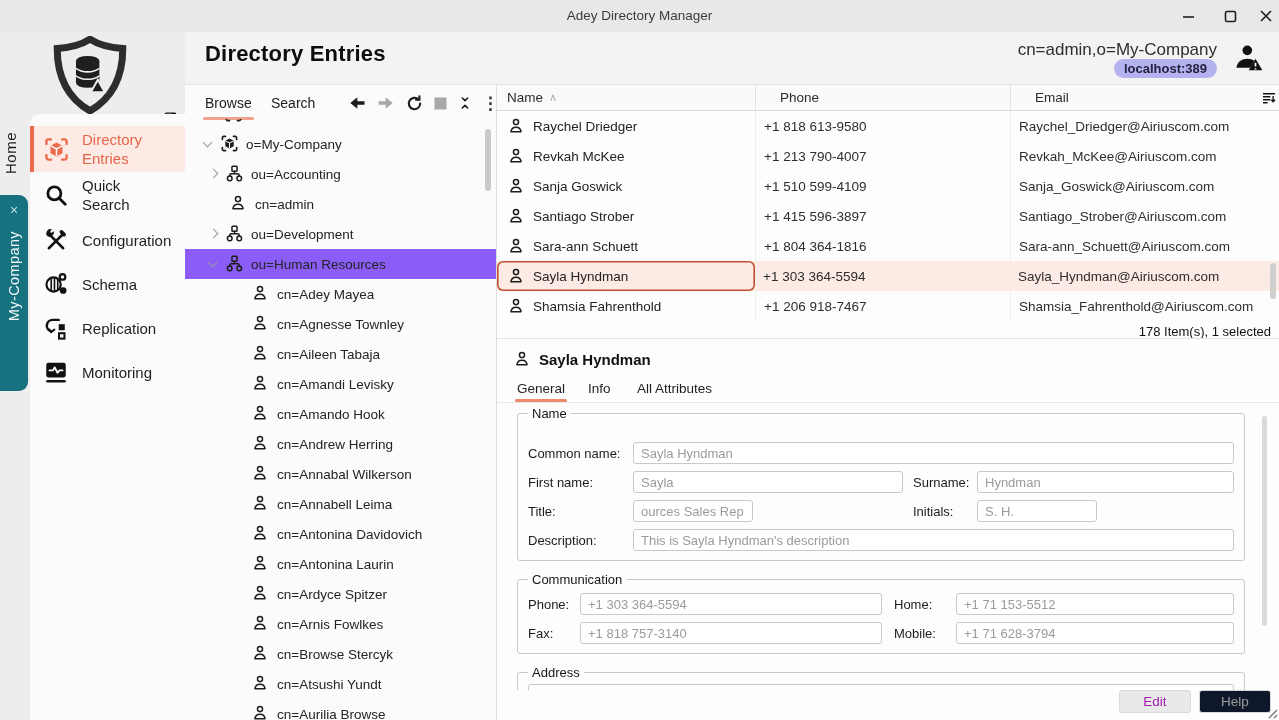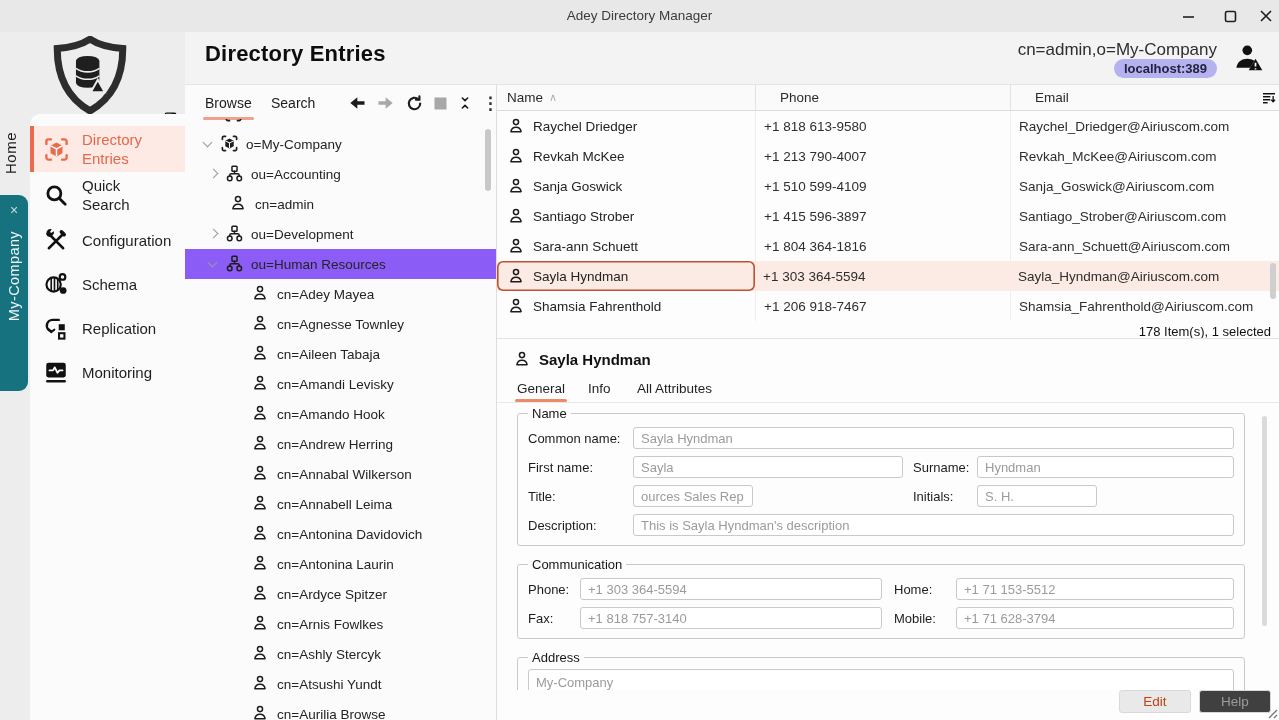--- a/index.html
+++ b/index.html
@@ -93,22 +93,22 @@
   .inp{box-sizing:border-box;width:100%;height:22px;border:1px solid #c9c9c9;border-radius:3px;
        font-family:"Liberation Sans",sans-serif;font-size:13px;color:#9b9b9b;padding:0 7px;background:#fff}
   .inp.narrow{width:120px}
   .span4{grid-column:2/6}
   .addr{box-sizing:border-box;width:100%;height:46px;border:1px solid #c9c9c9;border-radius:3px;resize:none;
        font-family:"Liberation Sans",sans-serif;font-size:13px;color:#9b9b9b;padding:5px 7px;background:#fff}
   #form-thumb{position:absolute;right:12px;top:77px;width:5px;height:210px;background:#dadada;border-radius:3px}
   #btnbar{position:absolute;left:0;right:0;bottom:0;height:30px;background:#fdfdfd}
   .fbtn{position:absolute;bottom:7px;width:72px;height:23px;border-radius:3px;font-family:"Liberation Sans",sans-serif;
        font-size:13.5px;display:flex;align-items:center;justify-content:center;cursor:pointer;box-sizing:border-box}
-  #btn-edit{right:88px;background:#e9e9e9;border:1px solid #d9d9d9;color:#c2410c}
-  #btn-help{right:8px;background:#404040;border:1px solid #d8d8d8;color:#9c9c9c}
+  #btn-edit{right:88px;background:#e9e9e9;border:1px solid #d9d9d9;color:#a21caf}
+  #btn-help{right:8px;background:#0f172a;border:1px solid #d8d8d8;color:#9c9c9c}
   #grip{position:absolute;right:1px;bottom:1px;color:#555}
 </style>
 </head>
 <body>
 
 <svg width="0" height="0" style="position:absolute">
   <defs>
     <g id="i-person" fill="none" stroke="currentColor" stroke-width="2" stroke-linecap="round" stroke-linejoin="round">
       <circle cx="12" cy="6.8" r="3.4"></circle>
       <path d="M5.2 19.5c.6-4.2 3.6-6 6.8-6s6.2 1.8 6.8 6z"></path>
@@ -486,21 +486,21 @@
         </span>
       <span>cn=Arnis Fowlkes</span>
     </div>
     <div class="trow lvl2">
       <span class="chev n"></span>
       <span class="ticon">
           <svg width="18" height="18" viewBox="0 0 24 24">
             <use href="#i-person"></use>
           </svg>
         </span>
-      <span>cn=Ashly Stercyk</span>
+      <span>cn=Browse Stercyk</span>
     </div>
     <div class="trow lvl2">
       <span class="chev n"></span>
       <span class="ticon">
           <svg width="18" height="18" viewBox="0 0 24 24">
             <use href="#i-person"></use>
           </svg>
         </span>
       <span>cn=Atsushi Yundt</span>
     </div>
@@ -643,21 +643,21 @@
   </div>
   <div id="dtabs">
     <span class="dtab active" style="left:20px">General</span>
     <span class="dtab" style="left:91px">Info</span>
     <span class="dtab" style="left:140px">All Attributes</span>
   </div>
 
   <div id="form">
     <fieldset>
       <legend>Name</legend>
-      <div class="frow g-name" style="margin-top:2px">
+      <div class="frow g-name" style="margin-top:17px">
         <span class="flab">Common name:</span>
         <input class="inp span4" readonly="" value="Sayla Hyndman" style="">
       </div>
       <div class="frow g-name">
         <span class="flab">First name:</span>
         <input class="inp" readonly="" value="Sayla" style="">
         <span></span>
         <span class="flab">Surname:</span>
         <input class="inp" readonly="" value="Hyndman" style="">
       </div>

